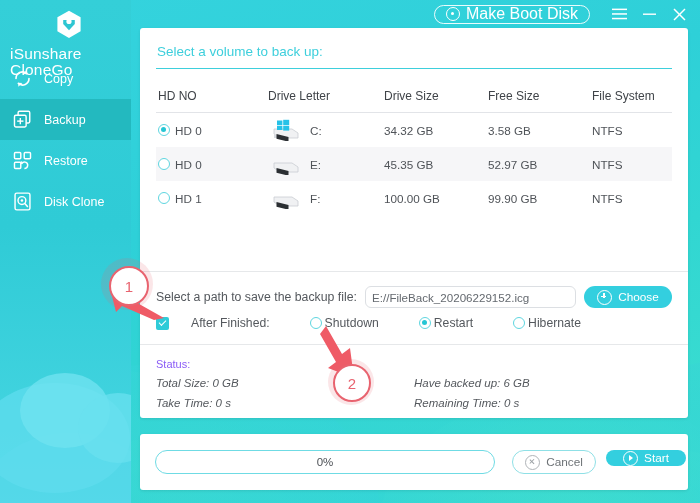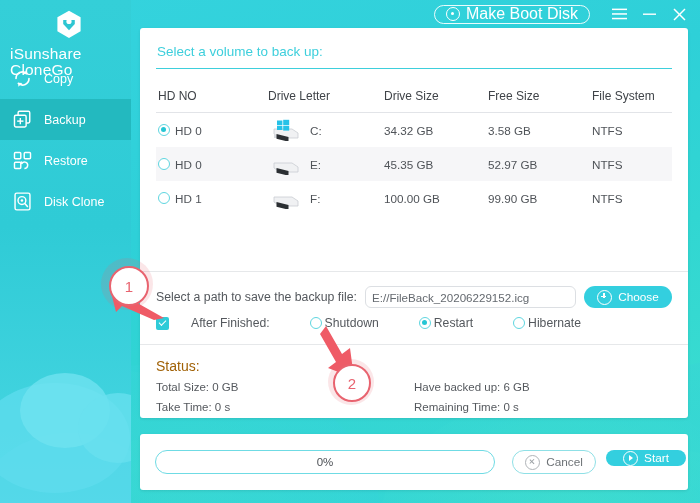--- a/index.html
+++ b/index.html
@@ -108,22 +108,22 @@
   .plus-ic::before{left:2.6px;top:5.2px;width:5.4px;height:1.2px;}
   .plus-ic::after{left:5.3px;top:2.5px;width:1.2px;height:5.4px;}
 
   .afterrow{position:absolute;left:16px;top:288px;display:flex;align-items:center;gap:18px;font-size:12.2px;color:#54585d;}
   .chk{width:13px;height:13px;background:#2fcbd8;border-radius:2px;position:relative;flex:none;margin-right:4px;}
   .chk::after{content:"";position:absolute;left:3px;top:3.6px;width:6px;height:3px;
       border-left:1.7px solid #fff;border-bottom:1.7px solid #fff;transform:rotate(-45deg);}
   .opt{display:flex;align-items:center;gap:3px;margin-left:22px;cursor:pointer;}
 
   .status{position:absolute;left:16px;top:330px;right:16px;}
-  .status h4{margin:0;font-size:14px;font-weight:normal;color:#a16207;}
-  .status .grid{margin-top:7px;display:flex;font-size:11.5px;color:#55595e;}
+  .status h4{margin:0;font-size:11px;font-weight:normal;color:#8b5cf6;}
+  .status .grid{margin-top:7px;display:flex;font-size:11.5px;color:#55595e;font-style:italic;}
   .status .col{width:50%;}
   .status .col div{margin-bottom:8px;}
 
   
   .progress{position:absolute;left:15px;top:16px;width:340px;height:24px;
       border:1px solid #6fdbe4;border-radius:12px;box-sizing:border-box;
       display:flex;align-items:center;justify-content:center;font-size:11.5px;color:#4d5156;
       background:#fff;}
   .btn-cancel{position:absolute;left:372px;top:16px;width:84px;height:24px;border-radius:12px;
       border:1px solid #8fe0e6;box-sizing:border-box;display:flex;align-items:center;justify-content:center;

